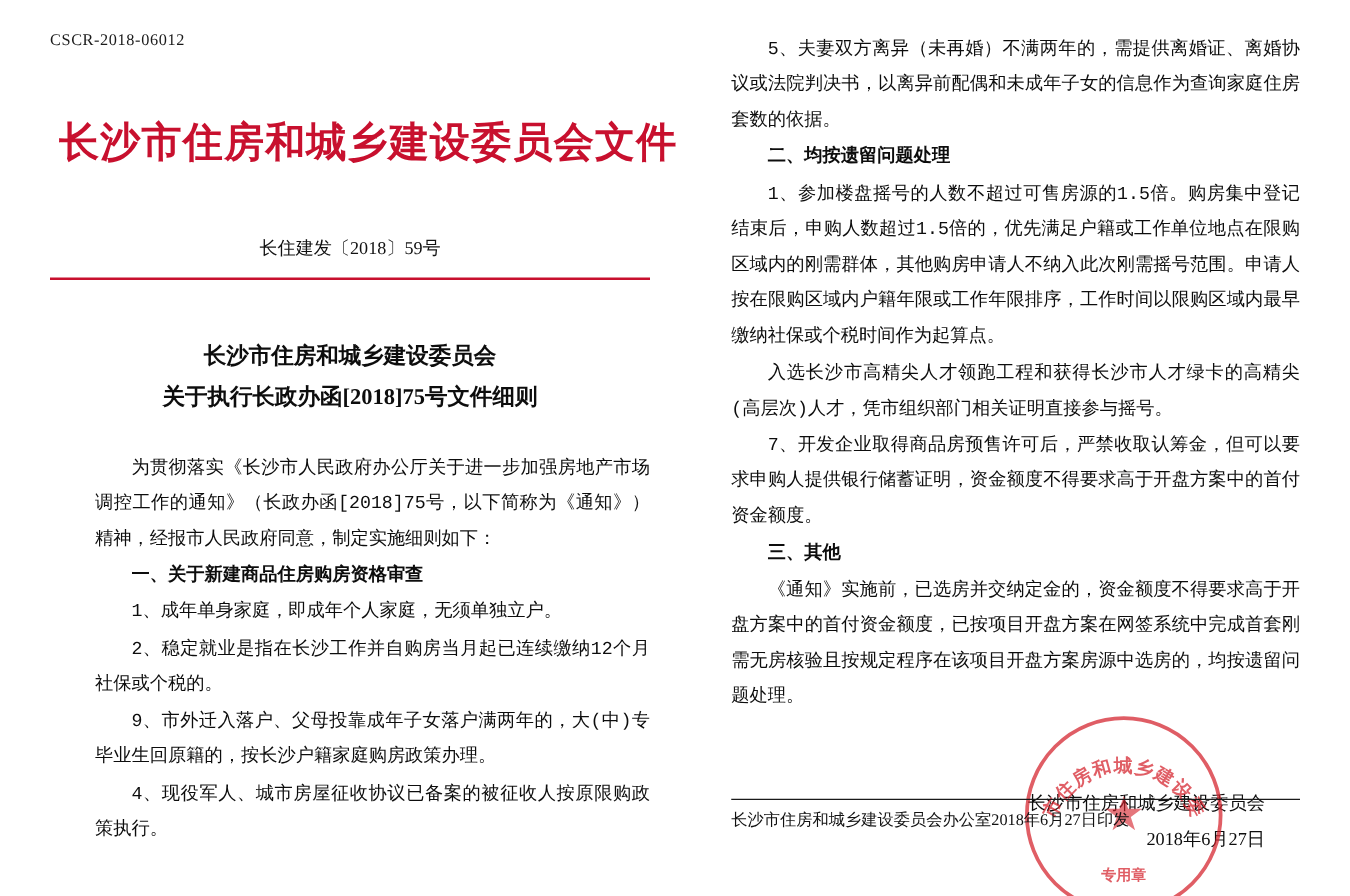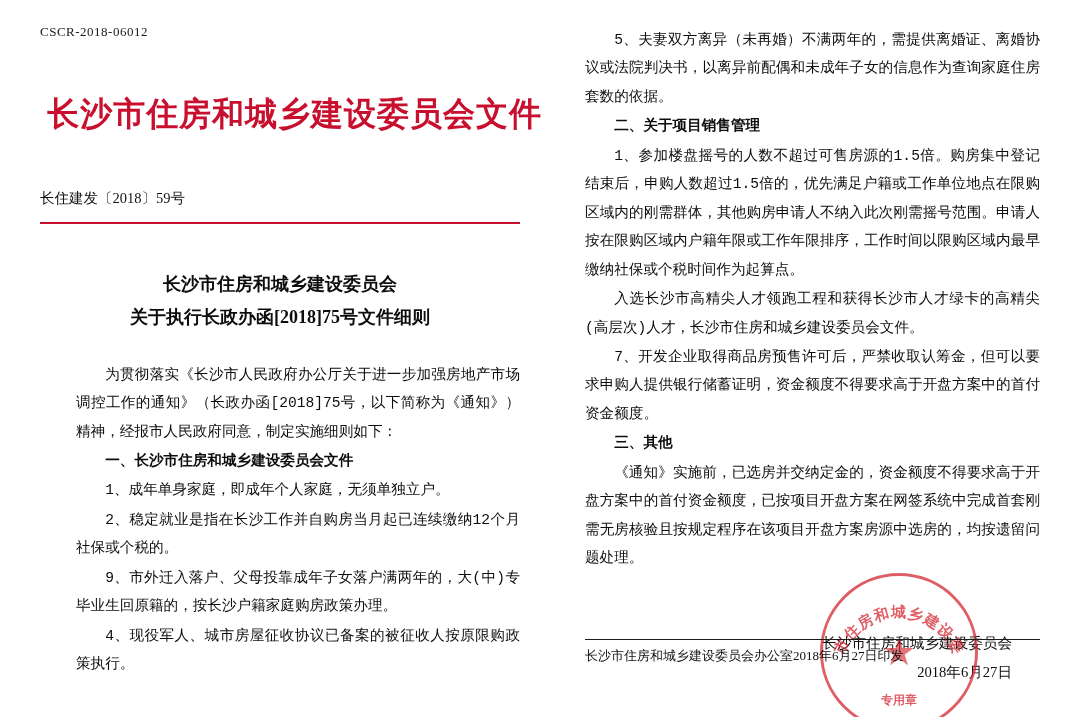--- a/index.html
+++ b/index.html
@@ -43,20 +43,21 @@
     color: #c8102e;
     font-size: 33px;
     font-weight: bold;
     letter-spacing: 1px;
     font-family: "DejaVu Serif", "Liberation Serif", serif;
     white-space: nowrap;
     transform: scaleX(0.97);
   }
   .issue-no {
     margin-top: 52px;
+    text-align: center;
     font-size: 14.5px;
     color: #111;
   }
   .red-rule {
     margin-top: 14px;
     height: 2px;
     background: #c8102e;
     width: 100%;
   }
   .title-block {
@@ -183,33 +184,33 @@
 
     <div class="red-rule"></div>
 
     <div class="title-block">
       <div>长沙市住房和城乡建设委员会</div>
       <div>关于执行长政办函[2018]75号文件细则</div>
     </div>
 
     <div class="body-text">
       <p class="para">为贯彻落实《长沙市人民政府办公厅关于进一步加强房地产市场调控工作的通知》（长政办函[2018]75号，以下简称为《通知》）精神，经报市人民政府同意，制定实施细则如下：</p>
-      <p class="para heading">一、长沙市住房和城乡建设委员会文件</p>
+      <p class="para heading">一、关于新建商品住房购房资格审查</p>
       <p class="para">1、成年单身家庭，即成年个人家庭，无须单独立户。</p>
       <p class="para">2、稳定就业是指在长沙工作并自购房当月起已连续缴纳12个月社保或个税的。</p>
       <p class="para">9、市外迁入落户、父母投靠成年子女落户满两年的，大(中)专毕业生回原籍的，按长沙户籍家庭购房政策办理。</p>
       <p class="para">4、现役军人、城市房屋征收协议已备案的被征收人按原限购政策执行。</p>
     </div>
   </div>
 
   <div class="col-right">
     <p class="para">5、夫妻双方离异（未再婚）不满两年的，需提供离婚证、离婚协议或法院判决书，以离异前配偶和未成年子女的信息作为查询家庭住房套数的依据。</p>
-    <p class="para heading">二、关于项目销售管理</p>
+    <p class="para heading">二、均按遗留问题处理</p>
     <p class="para">1、参加楼盘摇号的人数不超过可售房源的1.5倍。购房集中登记结束后，申购人数超过1.5倍的，优先满足户籍或工作单位地点在限购区域内的刚需群体，其他购房申请人不纳入此次刚需摇号范围。申请人按在限购区域内户籍年限或工作年限排序，工作时间以限购区域内最早缴纳社保或个税时间作为起算点。</p>
-    <p class="para">入选长沙市高精尖人才领跑工程和获得长沙市人才绿卡的高精尖(高层次)人才，长沙市住房和城乡建设委员会文件。</p>
+    <p class="para">入选长沙市高精尖人才领跑工程和获得长沙市人才绿卡的高精尖(高层次)人才，凭市组织部门相关证明直接参与摇号。</p>
     <p class="para">7、开发企业取得商品房预售许可后，严禁收取认筹金，但可以要求申购人提供银行储蓄证明，资金额度不得要求高于开盘方案中的首付资金额度。</p>
     <p class="para heading">三、其他</p>
     <p class="para">《通知》实施前，已选房并交纳定金的，资金额度不得要求高于开盘方案中的首付资金额度，已按项目开盘方案在网签系统中完成首套刚需无房核验且按规定程序在该项目开盘方案房源中选房的，均按遗留问题处理。</p>
 
     <div class="sign-block">
       <div class="seal">
         <svg class="seal-arc" viewBox="0 0 152 152">
           <defs>
             <path id="arcpath" d="M 18,86 A 60,60 0 0 1 134,86"></path>
           </defs>

